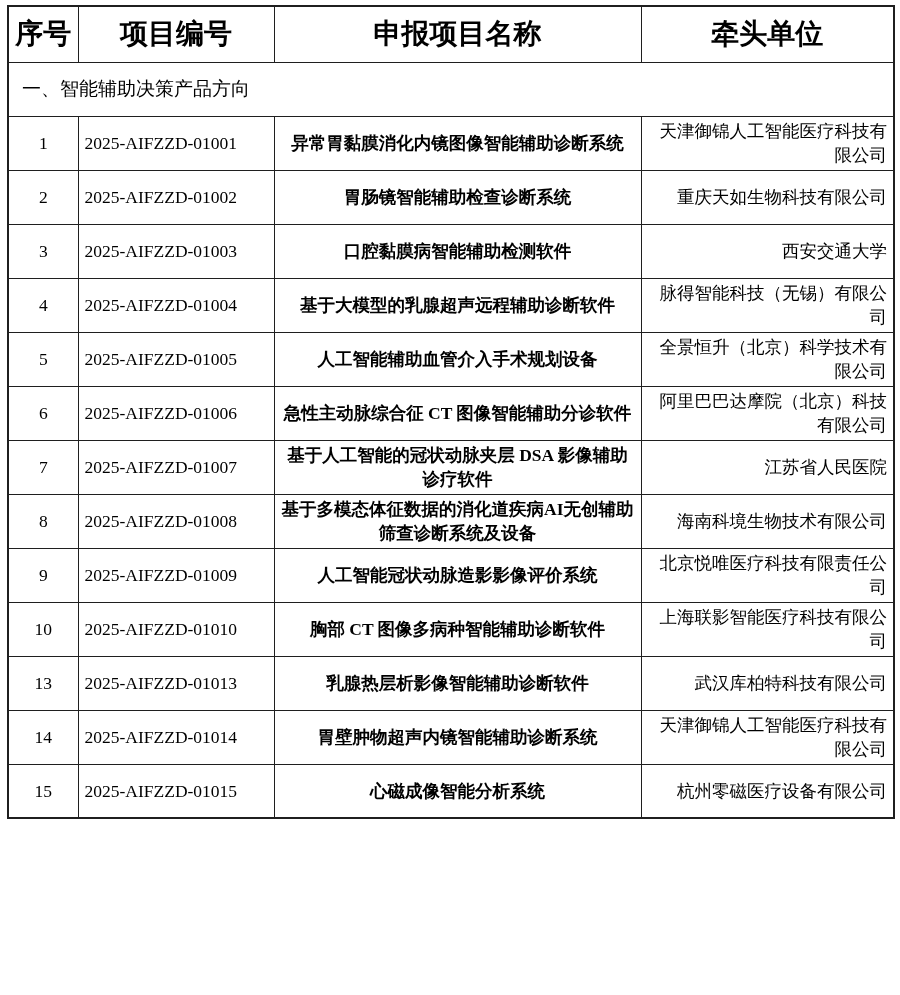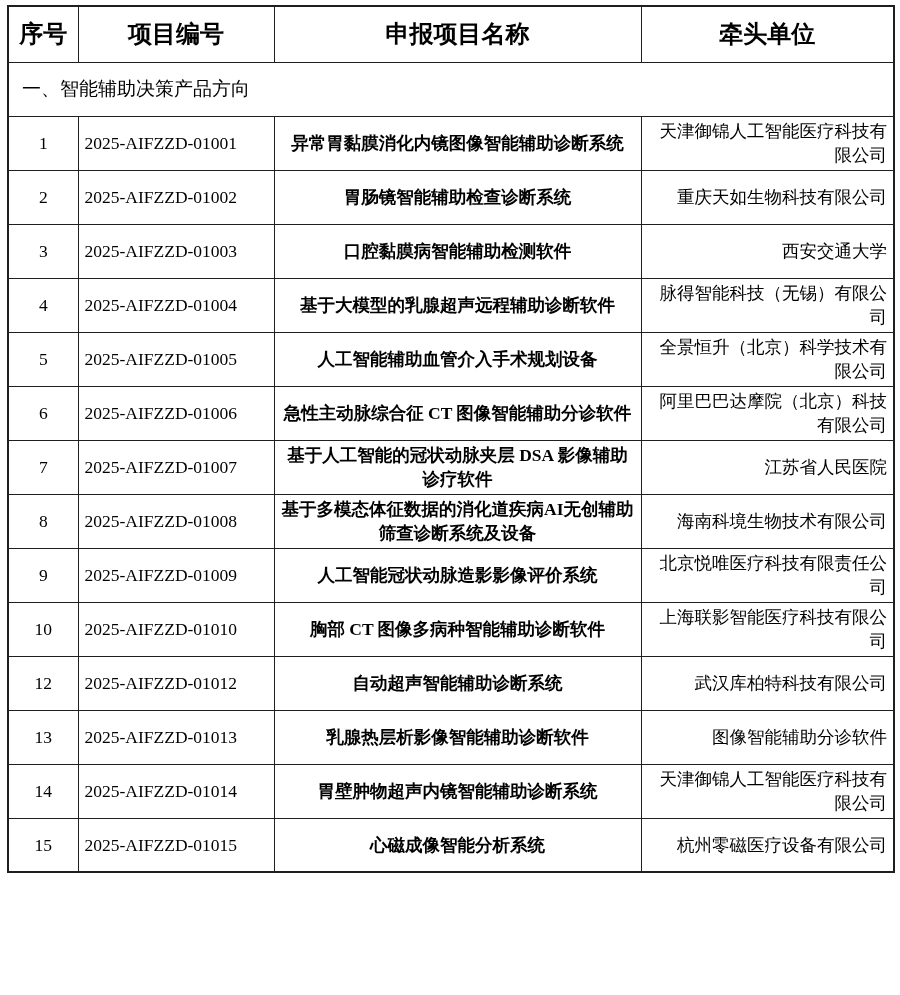--- a/index.html
+++ b/index.html
@@ -31,21 +31,21 @@
   }
   th, td {
     border: 1px solid var(--border-color);
     vertical-align: middle;
     overflow: hidden;
   }
   thead th {
     height: 56px;
     font-family: "Liberation Sans", "DejaVu Sans", sans-serif;
     font-weight: bold;
-    font-size: 24px;
+    font-size: 28px;
     text-align: center;
     padding: 2px 4px;
   }
   tr.section-row td {
     font-family: "Liberation Sans", "DejaVu Sans", sans-serif;
     font-weight: normal;
     font-size: 19px;
     text-align: left;
     padding: 2px 4px 2px 13px;
   }
@@ -156,30 +156,24 @@
           <td class="c-name">人工智能冠状动脉造影影像评价系统</td>
           <td class="c-unit">北京悦唯医疗科技有限责任公司</td>
         </tr>
         <tr class="data-row">
           <td class="c-seq">10</td>
           <td class="c-code">2025-AIFZZD-01010</td>
           <td class="c-name">胸部 CT 图像多病种智能辅助诊断软件</td>
           <td class="c-unit">上海联影智能医疗科技有限公司</td>
         </tr>
         <tr class="data-row">
-          <td class="c-seq">12</td>
-          <td class="c-code">2025-AIFZZD-01012</td>
-          <td class="c-name">自动超声智能辅助诊断系统</td>
-          <td class="c-unit">武汉库柏特科技有限公司</td>
-        </tr>
-        <tr class="data-row">
           <td class="c-seq">13</td>
           <td class="c-code">2025-AIFZZD-01013</td>
           <td class="c-name">乳腺热层析影像智能辅助诊断软件</td>
-          <td class="c-unit">图像智能辅助分诊软件</td>
+          <td class="c-unit">武汉库柏特科技有限公司</td>
         </tr>
         <tr class="data-row">
           <td class="c-seq">14</td>
           <td class="c-code">2025-AIFZZD-01014</td>
           <td class="c-name">胃壁肿物超声内镜智能辅助诊断系统</td>
           <td class="c-unit">天津御锦人工智能医疗科技有限公司</td>
         </tr>
         <tr class="data-row">
           <td class="c-seq">15</td>
           <td class="c-code">2025-AIFZZD-01015</td>

